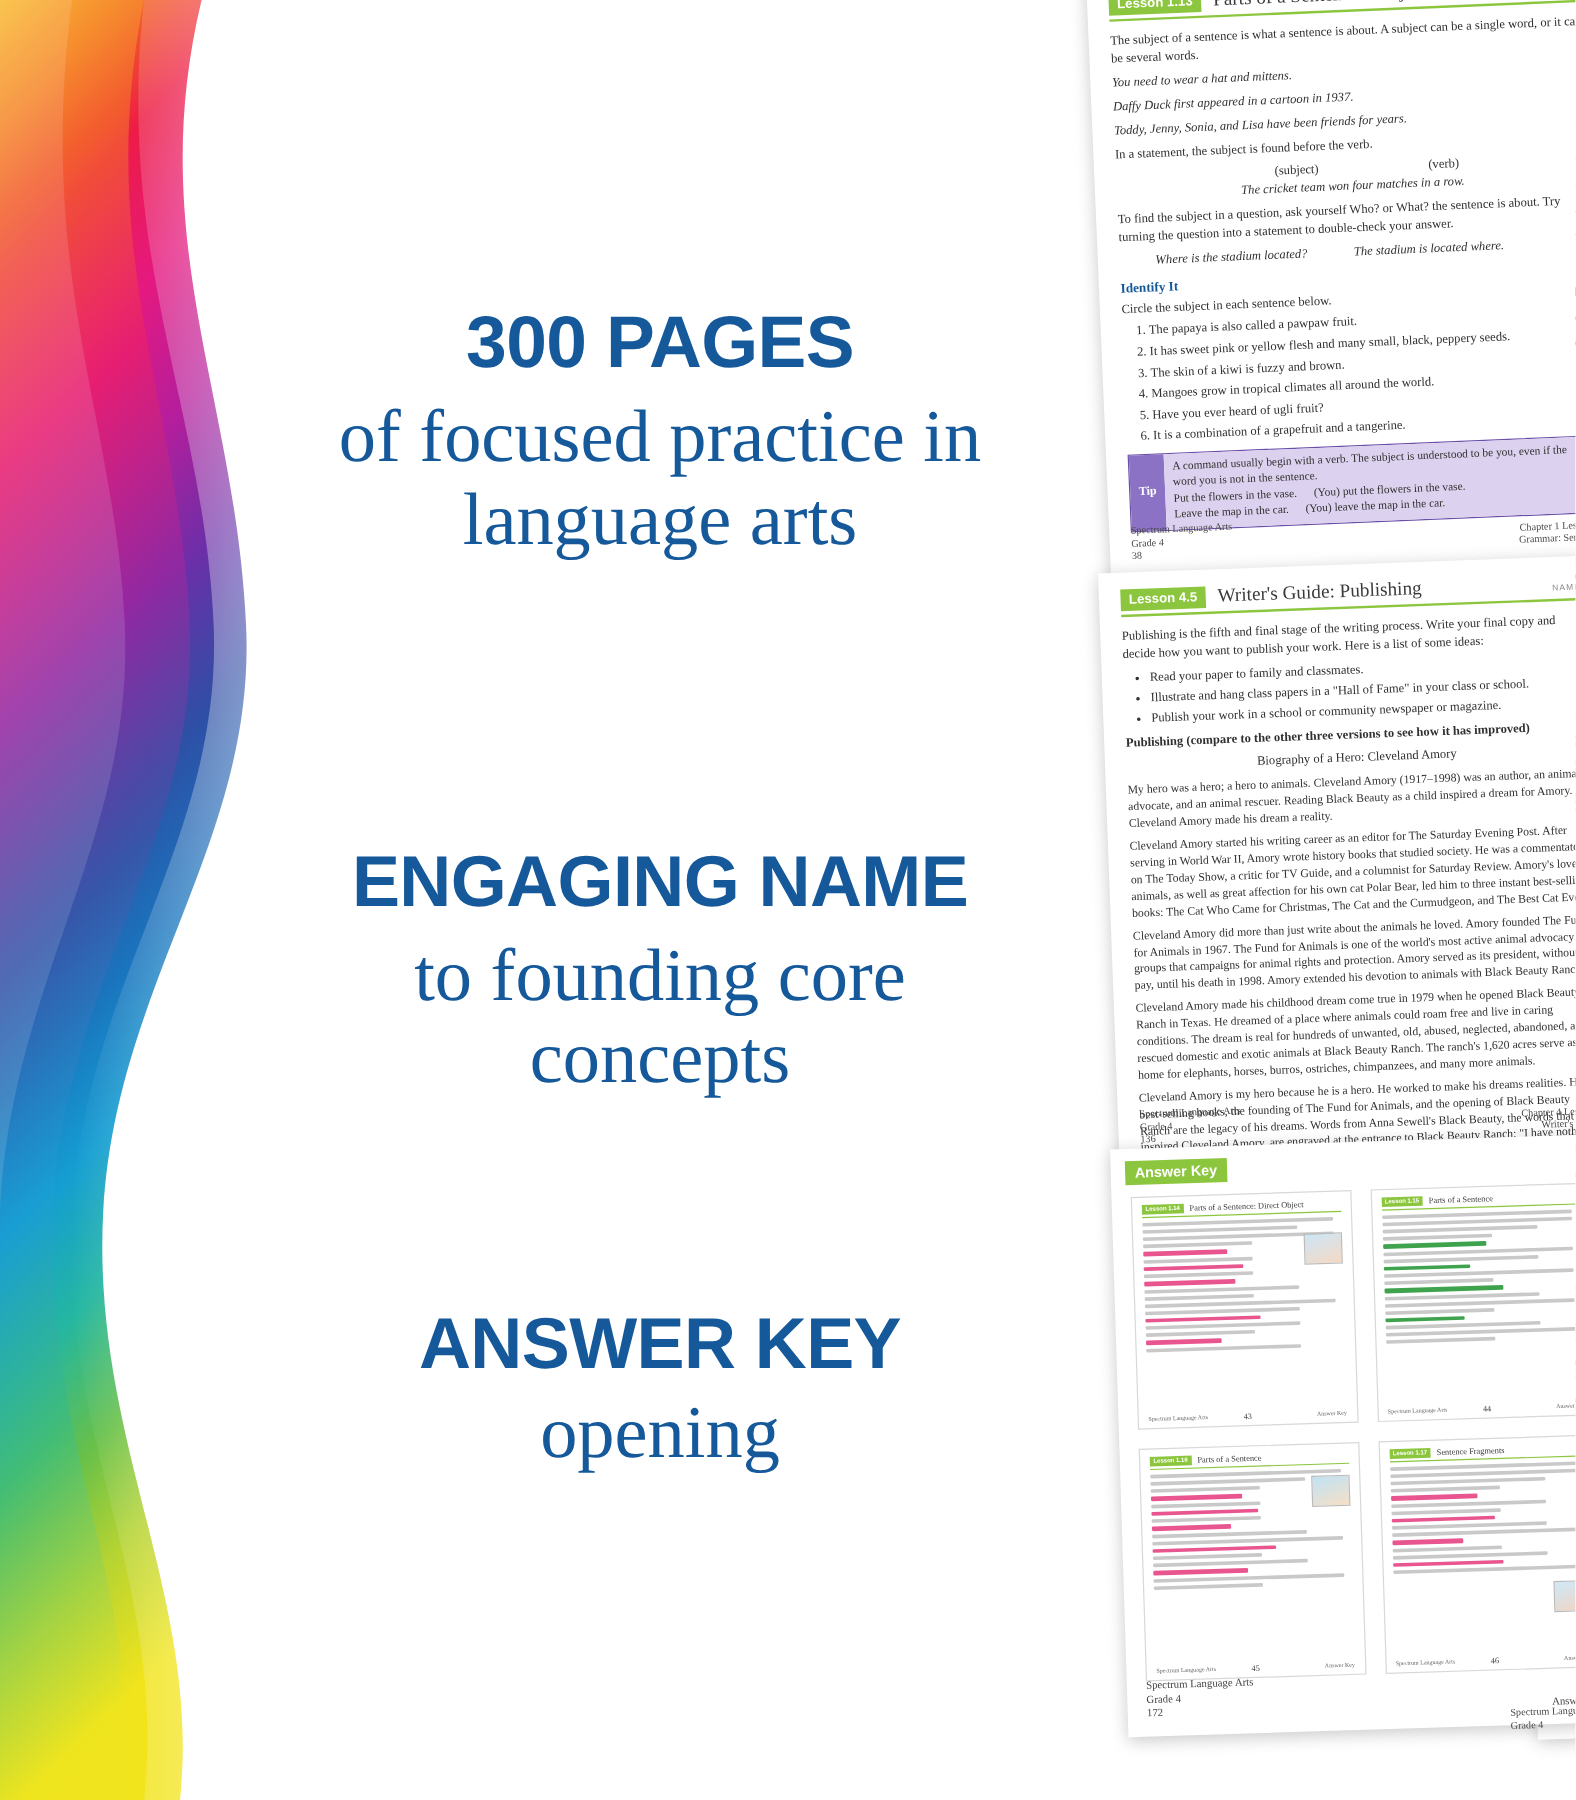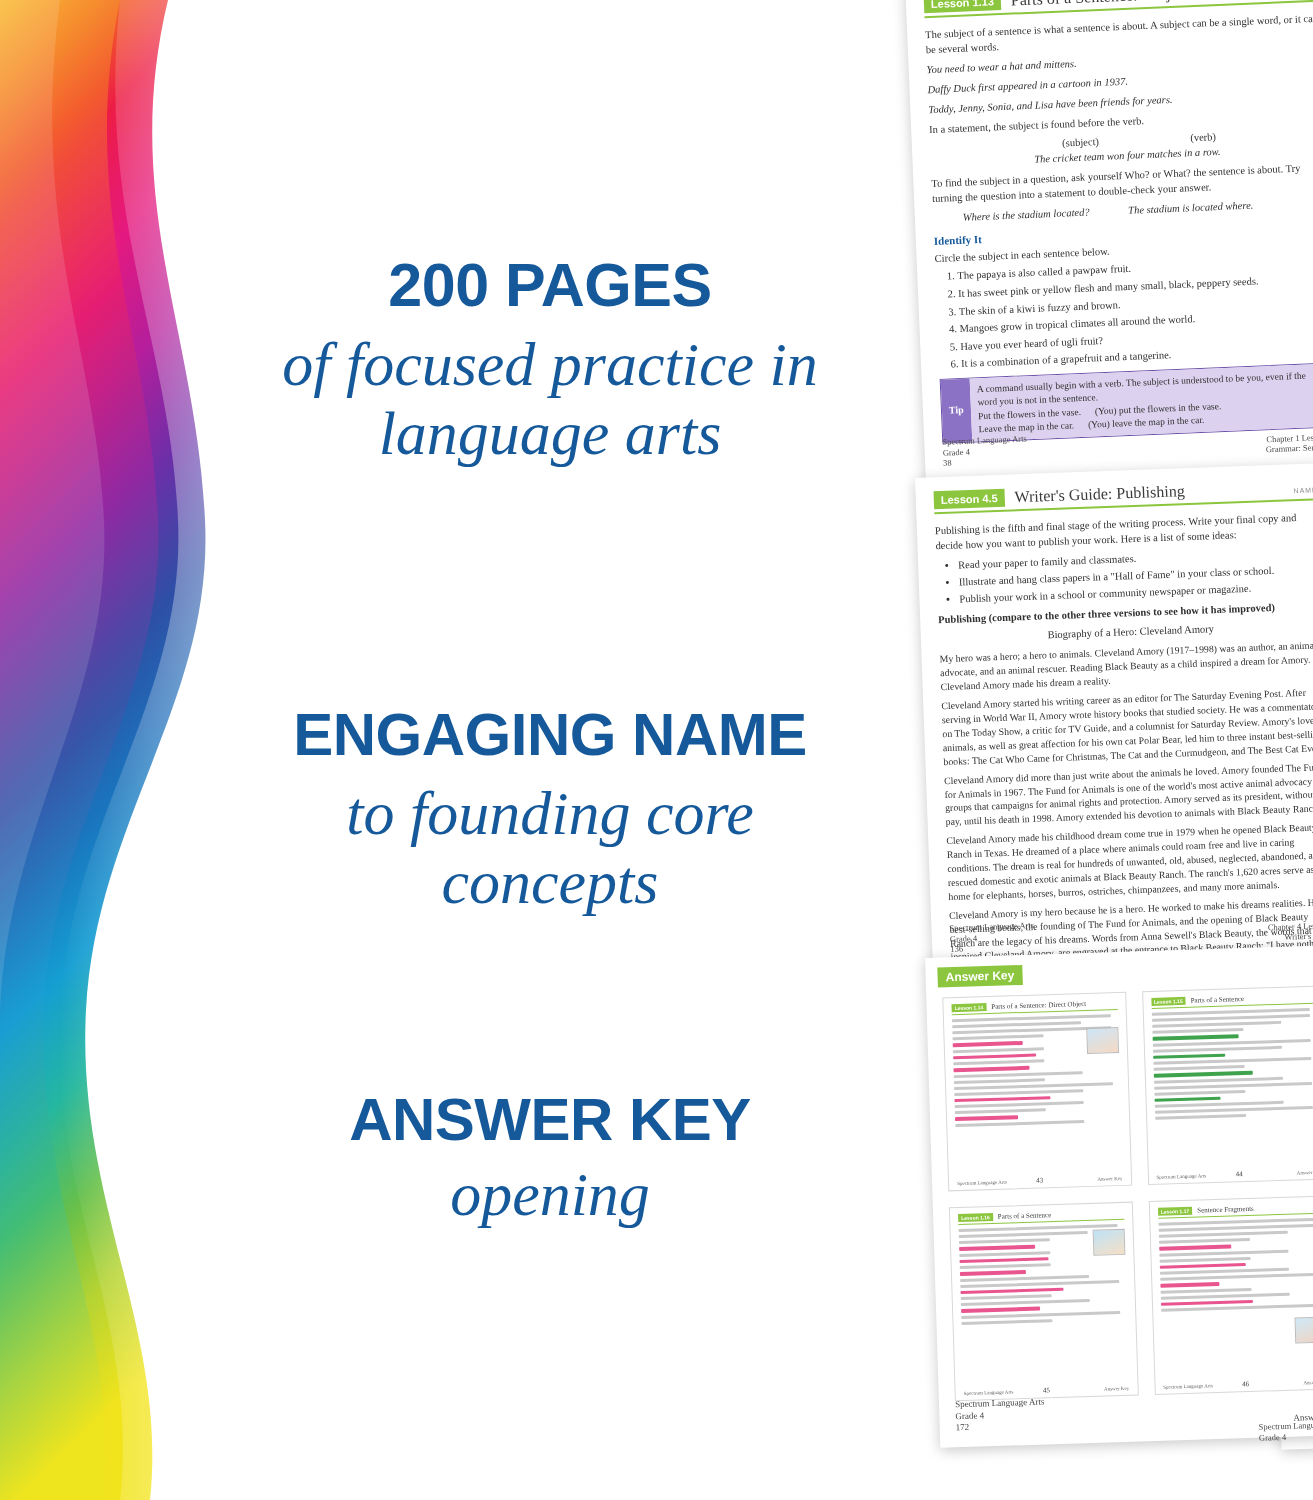--- a/index.html
+++ b/index.html
@@ -40,21 +40,20 @@
   }
   .headline {
     font-family: "Liberation Sans", sans-serif;
     font-weight: bold;
     letter-spacing: -0.5px;
     color: #15599b;
     text-align: center;
   }
   .subline {
     font-family: "Liberation Serif", serif;
-    font-style: italic;
     color: #15599b;
     text-align: center;
     line-height: 1.12;
   }
   .block1 { position: absolute; left: 0; top: 250px; width: 620px; }
   .block1 .headline { font-size: 61px; }
   .block1 .subline { font-size: 62px; margin-top: 10px; }
 
   .block2 { position: absolute; left: 0; top: 700px; width: 620px; }
   .block2 .headline { font-size: 60px; }
@@ -363,21 +362,21 @@
 
       <path d="M0,0 L60,0 C30,230 96,350 104,520 C112,700 8,820 0,1010 L0,0 Z" fill="#ffffff" opacity="0.13"></path>
 
       <path d="M120,0 L210,0 C168,220 236,340 244,520 C252,700 136,820 126,1010 C116,1200 208,1330 190,1500 L120,1500 C140,1320 50,1200 60,1010 C70,820 186,700 178,520 C170,340 96,215 120,0 Z" fill="url(#fade)" opacity="0.55"></path>
     </svg>
   </div>
 
   <div class="copy">
 
     <div class="block1">
-      <div class="headline">200 PAGES</div>
+      <div class="headline">300 PAGES</div>
       <div class="subline">of focused practice in language arts</div>
     </div>
 
     <div class="block2">
       <div class="headline">ENGAGING NAME</div>
       <div class="subline">to founding core concepts</div>
     </div>
 
     <div class="block3">
       <div class="headline">ANSWER KEY</div>

